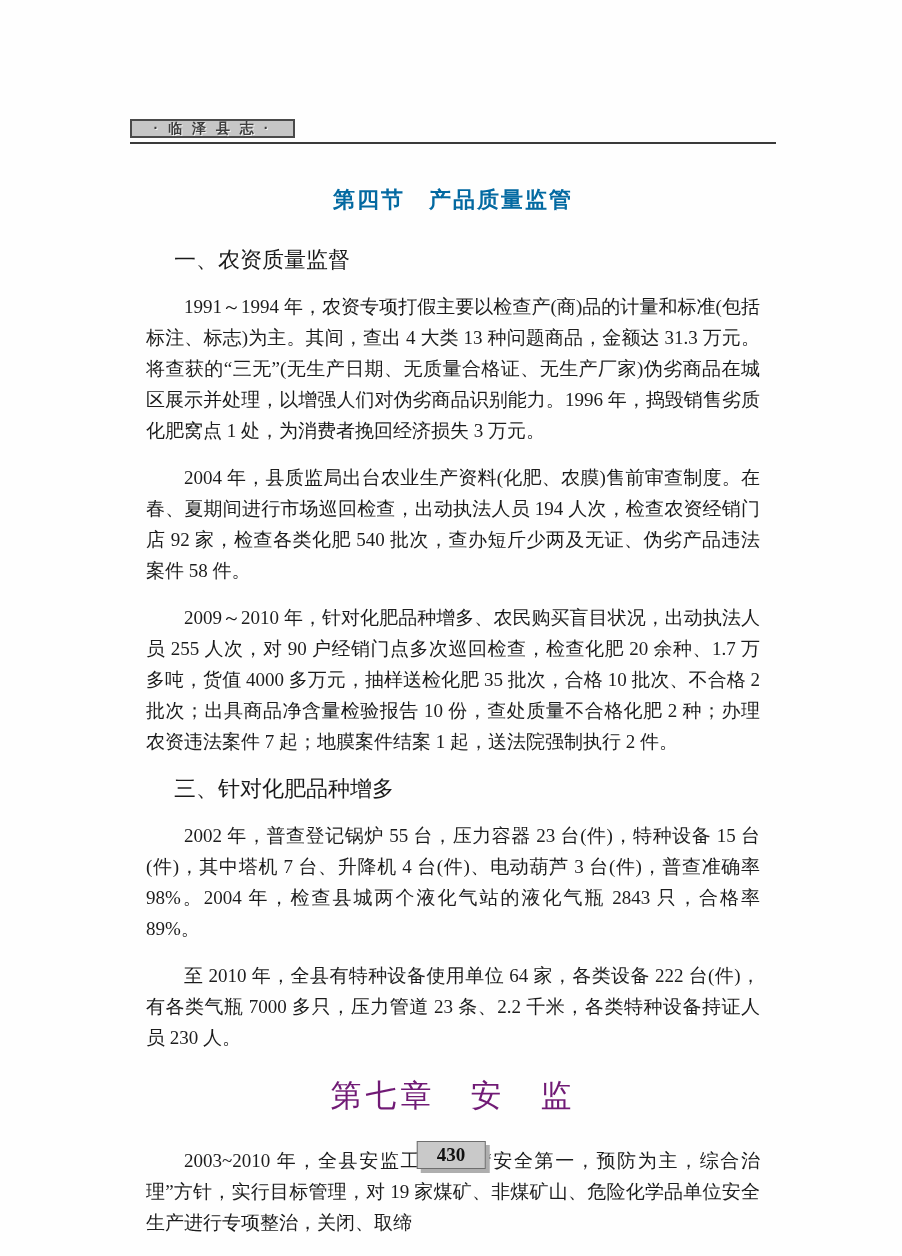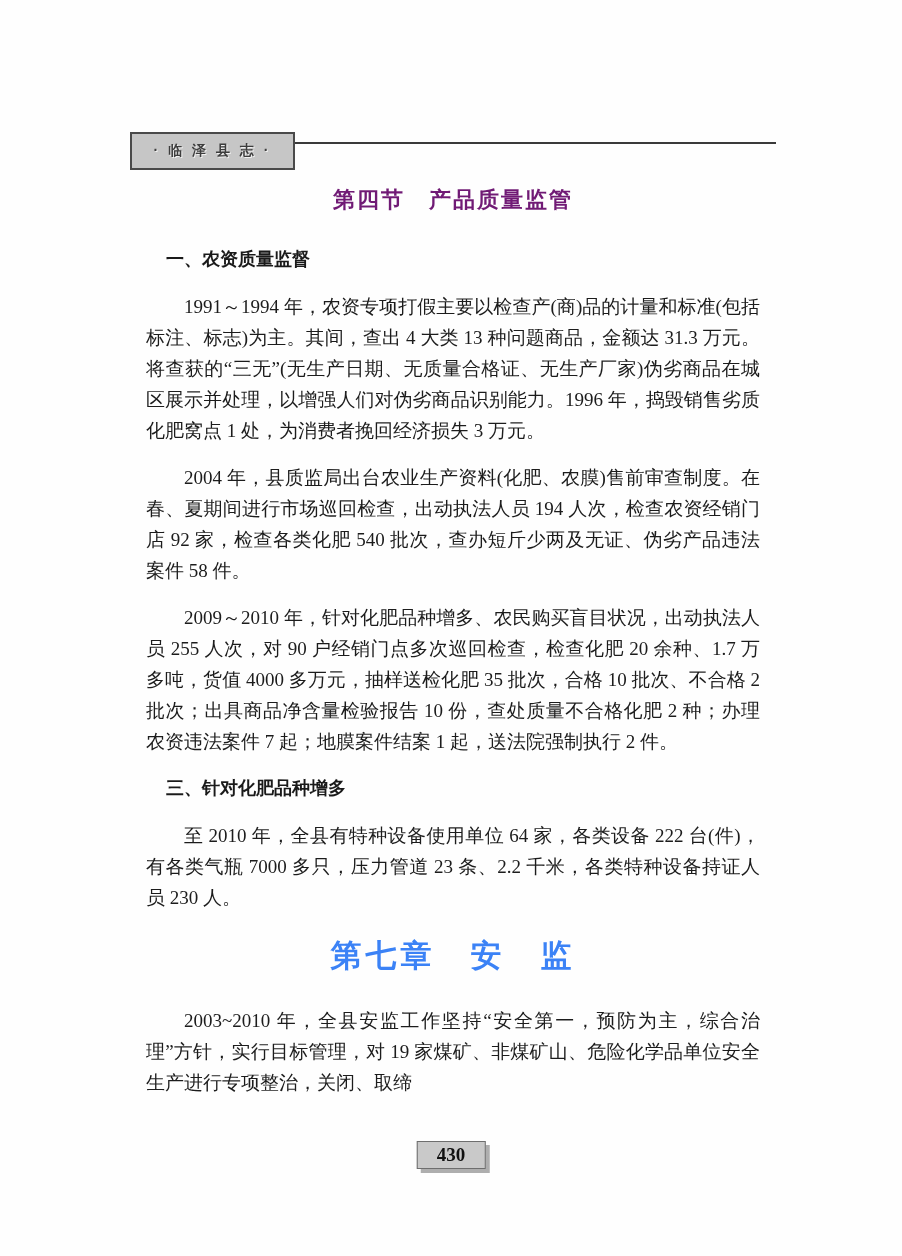--- a/index.html
+++ b/index.html
@@ -21,23 +21,23 @@
     position: absolute;
     left: 130px;
     top: 118px;
     width: 646px;
     height: 24px;
     border-bottom: 2px solid #3a3a3a;
   }
   .header-badge {
     position: absolute;
     left: 0;
-    top: 14px;
+    top: 1px;
     width: 165px;
-    height: 38px;
+    height: 19px;
     box-sizing: border-box;
     background: #c6c6c6;
     border: 2px solid #4a4a4a;
     display: flex;
     align-items: center;
     justify-content: center;
     font-family: "Liberation Sans", "DejaVu Sans", sans-serif;
     font-weight: bold;
     font-size: 14px;
     letter-spacing: 3px;
@@ -56,45 +56,45 @@
     text-align: justify;
   }
   .section-title {
     margin: 0 0 27px 0;
     font-family: "Liberation Sans", "DejaVu Sans", sans-serif;
     font-size: 22px;
     line-height: 34px;
     font-weight: bold;
     text-align: center;
     letter-spacing: 2px;
-    color: #701a75;
+    color: #0369a1;
   }
   .sub-heading {
     margin: 0;
     font-family: "Liberation Sans", "DejaVu Sans", sans-serif;
-    font-size: 18px;
+    font-size: 22px;
     line-height: 31px;
-    font-weight: bold;
+    font-weight: normal;
     text-indent: 2em;
     text-align: left;
     color: #1a1a1a;
   }
   .para {
     margin: 16px;
     text-indent: 2em;
   }
   .chapter-title {
     margin: 22px 0 28px 0;
     font-family: "Liberation Sans", "DejaVu Sans", sans-serif;
     font-size: 31px;
     line-height: 42px;
-    font-weight: bold;
+    font-weight: normal;
     text-align: center;
     letter-spacing: 4px;
-    color: #3b82f6;
+    color: #701a75;
   }
   
   .page-number-badge {
     position: absolute;
     left: 50%;
     top: 1141px;
     transform: translateX(-50%);
     background: #c9c9c9;
     border: 1px solid #6e6e6e;
     box-shadow: 4px 4px 0 #aeaeae;
@@ -121,20 +121,21 @@
 
     <h1 class="section-title">第四节　产品质量监管</h1>
 
     <h2 class="sub-heading">一、农资质量监督</h2>
     <p class="para">1991～1994 年，农资专项打假主要以检查产(商)品的计量和标准(包括标注、标志)为主。其间，查出 4 大类 13 种问题商品，金额达 31.3 万元。将查获的“三无”(无生产日期、无质量合格证、无生产厂家)伪劣商品在城区展示并处理，以增强人们对伪劣商品识别能力。1996 年，捣毁销售劣质化肥窝点 1 处，为消费者挽回经济损失 3 万元。</p>
     <p class="para">2004 年，县质监局出台农业生产资料(化肥、农膜)售前审查制度。在春、夏期间进行市场巡回检查，出动执法人员 194 人次，检查农资经销门店 92 家，检查各类化肥 540 批次，查办短斤少两及无证、伪劣产品违法案件 58 件。</p>
     <p class="para">2009～2010 年，针对化肥品种增多、农民购买盲目状况，出动执法人员 255 人次，对 90 户经销门点多次巡回检查，检查化肥 20 余种、1.7 万多吨，货值 4000 多万元，抽样送检化肥 35 批次，合格 10 批次、不合格 2 批次；出具商品净含量检验报告 10 份，查处质量不合格化肥 2 种；办理农资违法案件 7 起；地膜案件结案 1 起，送法院强制执行 2 件。</p>
 
 
     <h2 class="sub-heading">三、针对化肥品种增多</h2>
+    <p class="para">2002 年，普查登记锅炉 55 台，压力容器 23 台(件)，特种设备 15 台(件)，其中塔机 7 台、升降机 4 台(件)、电动葫芦 3 台(件)，普查准确率 98%。2004 年，检查县城两个液化气站的液化气瓶 2843 只，合格率 89%。</p>
     <p class="para">至 2010 年，全县有特种设备使用单位 64 家，各类设备 222 台(件)，有各类气瓶 7000 多只，压力管道 23 条、2.2 千米，各类特种设备持证人员 230 人。</p>
 
     <h1 class="chapter-title">第七章　安　监</h1>
 
     <p class="para">2003~2010 年，全县安监工作坚持“安全第一，预防为主，综合治理”方针，实行目标管理，对 19 家煤矿、非煤矿山、危险化学品单位安全生产进行专项整治，关闭、取缔</p>
 
   </div>
 
   <div class="page-number-badge">430</div>
 

